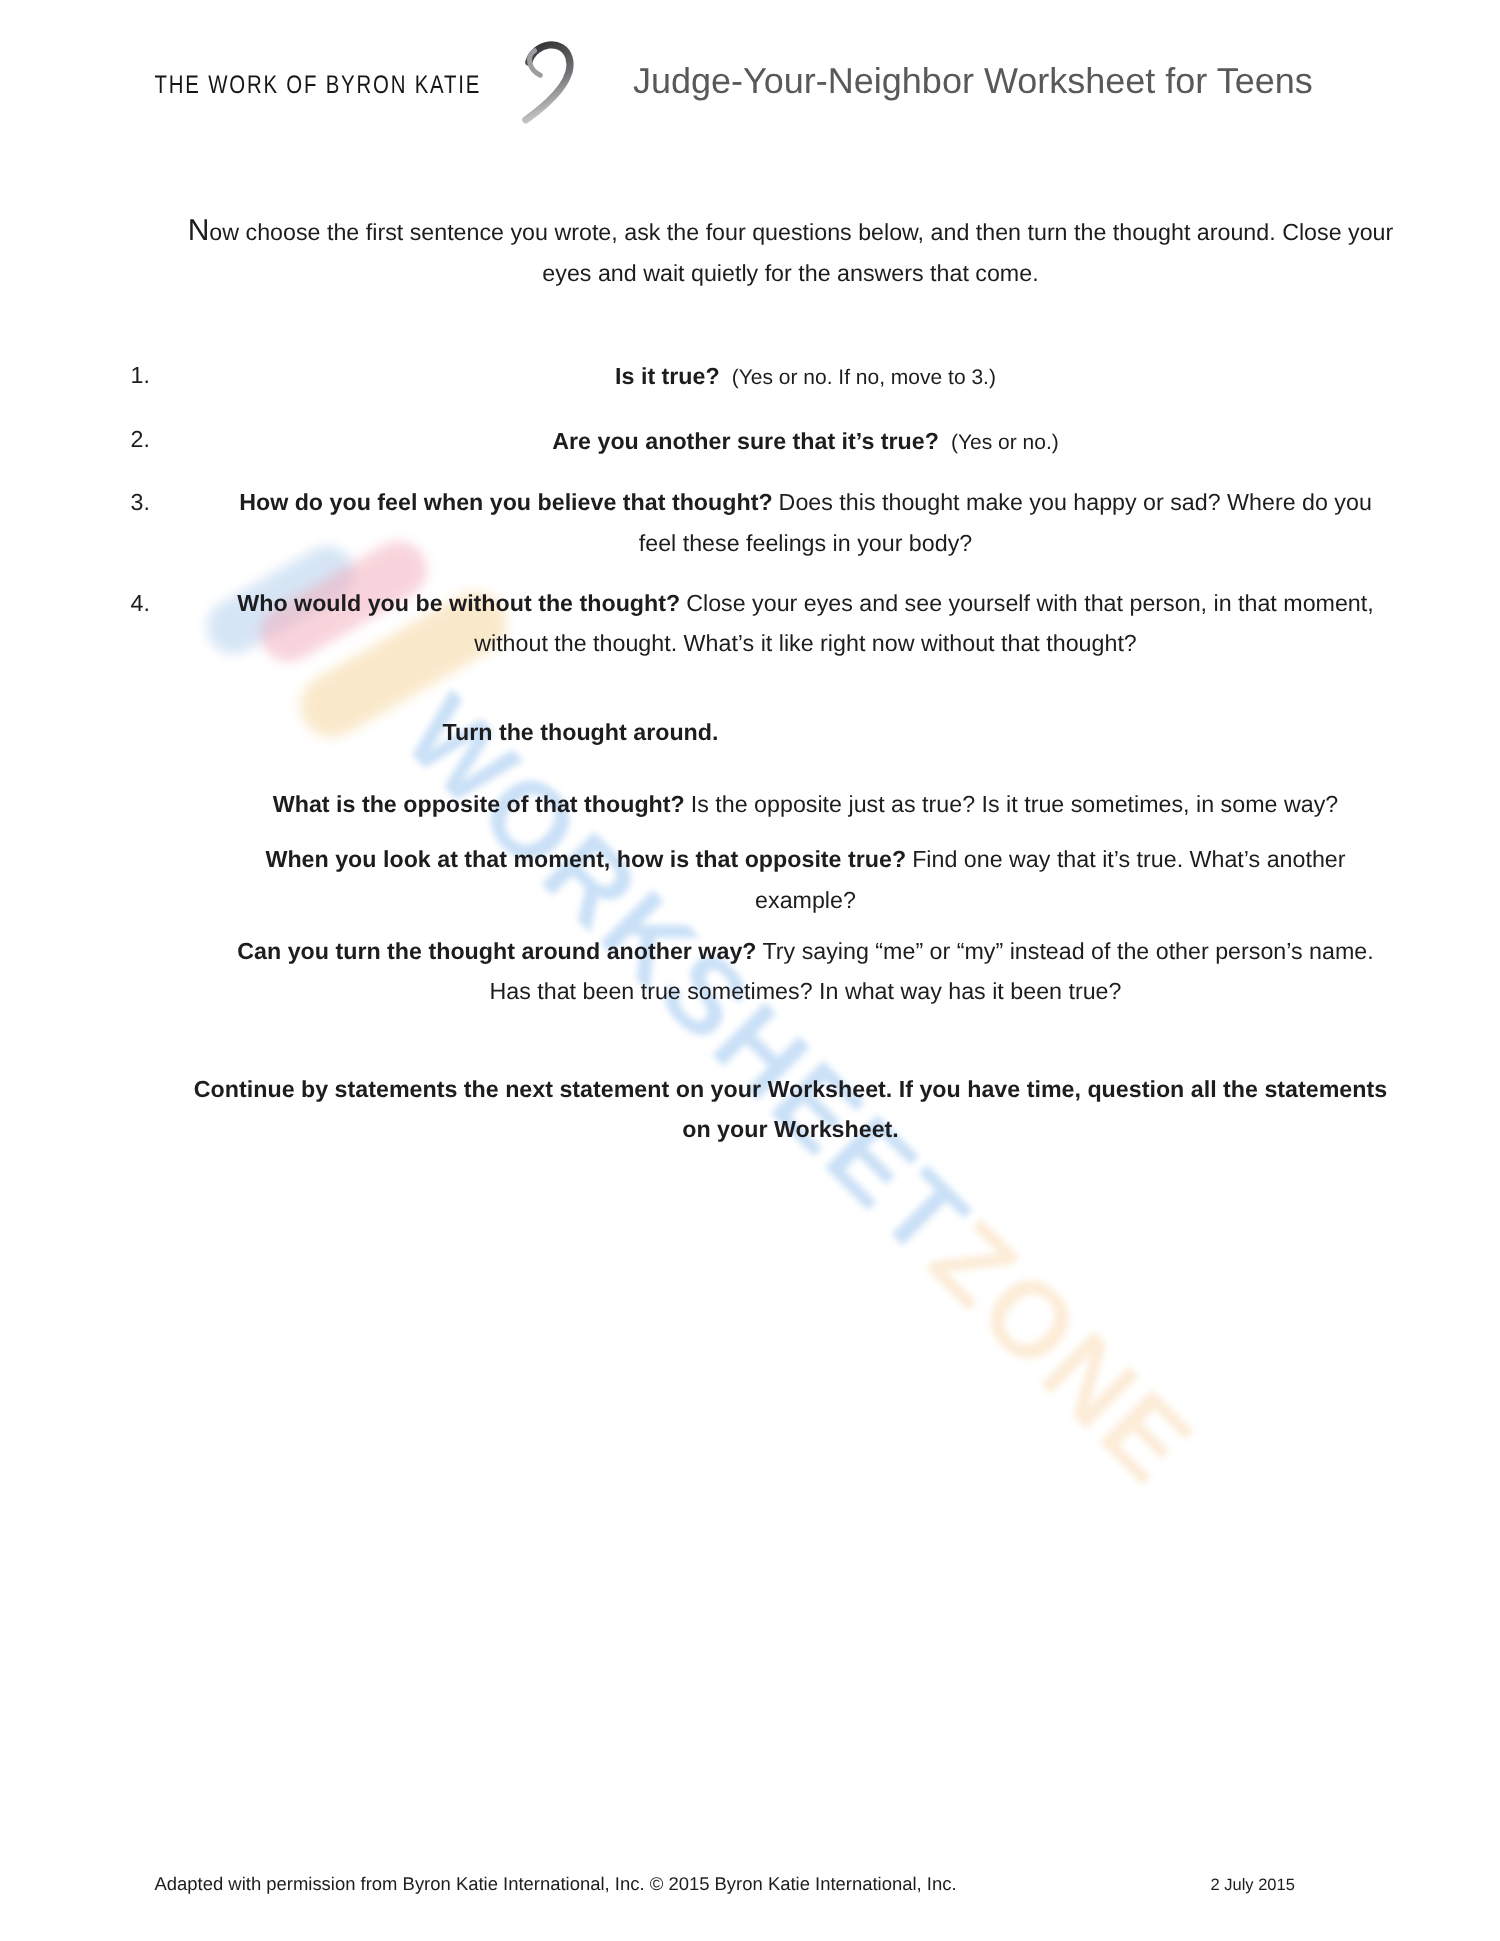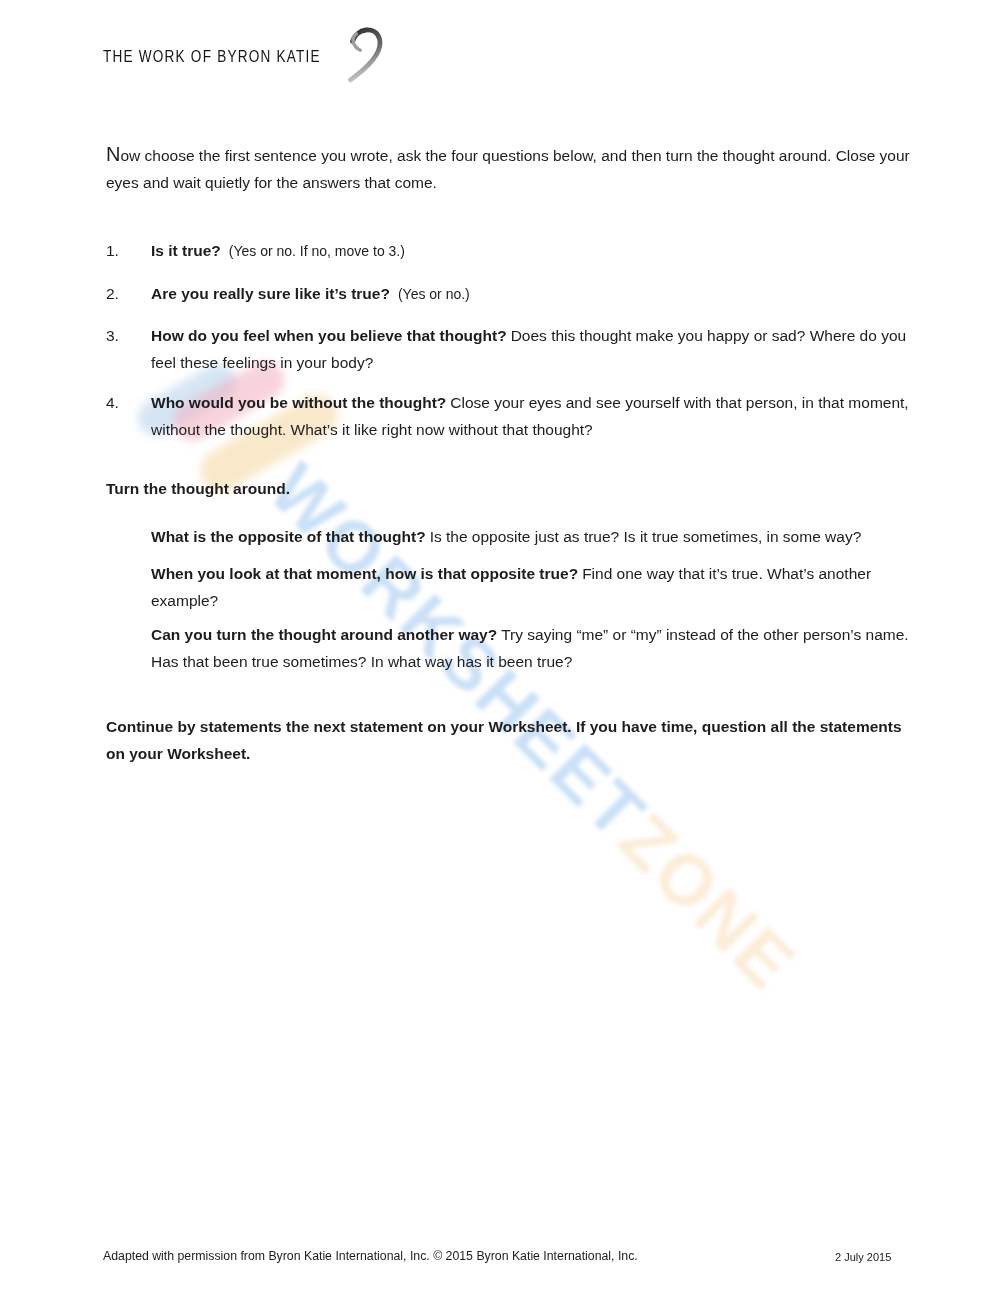--- a/index.html
+++ b/index.html
@@ -27,35 +27,35 @@
     font-size:17px; letter-spacing:1.5px; color:#161616;
     transform:scaleX(0.8); transform-origin:0 50%; white-space:nowrap;
   }
   .heart-logo { position:absolute; left:341px; top:25px; z-index:1; }
   .doc-title {
     position:absolute; left:422px; top:41px; z-index:1;
     font-size:24px; color:#58595b; white-space:nowrap;
   }
   
   .tblock {
-    position:absolute; left:106px; z-index:1;
-    font-size:15.5px; line-height:26.5px; white-space:pre-line;
+    position:absolute; left:87px; z-index:1;
+    font-size:15.5px; line-height:26.5px; white-space:pre-line;text-align:center;
   }
   .intro { width:880px; margin:0; }
   .intro::first-letter { font-size:20px; }
   .q, .sub { width:810px; padding-left:45px; }
   .q .num { position:absolute; left:0; top:0; }
   .b, .heading, .closing { font-weight:700; }
   .rest { margin-left:4px;margin-top:48px; }
   .rest.small { margin-left:8px; font-size:14px; }
   .heading { width:600px; }
   .closing { width:880px; }
   
   .footer-left  { position:absolute; left:103px; top:1249px; z-index:1; font-size:12.3px; white-space:nowrap; }
-  .footer-right { position:absolute; left:835px; top:1251px; z-index:1; font-size:11px;   white-space:nowrap; }
+  .footer-right { position:absolute; left:807px; top:1251px; z-index:1; font-size:11px;   white-space:nowrap; }
 </style>
 </head>
 <body>
 
 <div class="page">
 
   <div class="wm-logo">
       <div class="wm-bar bar-blue"></div>
       <div class="wm-bar bar-pink"></div>
       <div class="wm-bar bar-yellow"></div>
@@ -68,27 +68,28 @@
     <defs>
       <linearGradient id="hg" x1="0" y1="0" x2="0.25" y2="1">
         <stop offset="0" stop-color="#2f2f31"></stop>
         <stop offset="0.55" stop-color="#6d6e71"></stop>
         <stop offset="1" stop-color="#c9cacb"></stop>
       </linearGradient>
     </defs>
     <path d="M 12 17 C 16 3, 36 0, 40 14 C 44 28, 28 44, 10 57" fill="none" stroke="url(#hg)" stroke-width="5" stroke-linecap="round"></path>
     <path d="M 20 26 C 12 22, 10 13, 16 9" fill="none" stroke="#9b9da0" stroke-width="3.5" stroke-linecap="round"></path>
   </svg>
+  <div class="doc-title">Judge-Your-Neighbor Worksheet for Teens</div>
 
   <p class="tblock intro" style="top:141px">Now choose the first sentence you wrote, ask the four questions below, and then turn the thought around. Close your
 eyes and wait quietly for the answers that come.</p>
 
   <div class="tblock q" style="top:238px"><span class="num">1.</span><span class="b">Is it true?</span><span class="rest small">(Yes or no. If no, move to 3.)</span></div>
 
-  <div class="tblock q" style="top:281px"><span class="num">2.</span><span class="b">Are you really sure like it’s true?</span><span class="rest small">(Yes or no.)</span></div>
+  <div class="tblock q" style="top:281px"><span class="num">2.</span><span class="b">Are you another sure that it’s true?</span><span class="rest small">(Yes or no.)</span></div>
 
   <div class="tblock q" style="top:323px"><span class="num">3.</span><span class="b">How do you feel when you believe that thought?</span><span class="rest">Does this thought make you happy or sad? Where do you
 feel these feelings in your body?</span></div>
 
   <div class="tblock q" style="top:390px"><span class="num">4.</span><span class="b">Who would you be without the thought?</span><span class="rest">Close your eyes and see yourself with that person, in that moment,
 without the thought. What’s it like right now without that thought?</span></div>
 
   <div class="tblock heading" style="top:476px">Turn the thought around.</div>
 
   <div class="tblock sub" style="top:524px"><span class="b">What is the opposite of that thought?</span><span class="rest">Is the opposite just as true?  Is it true sometimes, in some way?</span></div>

